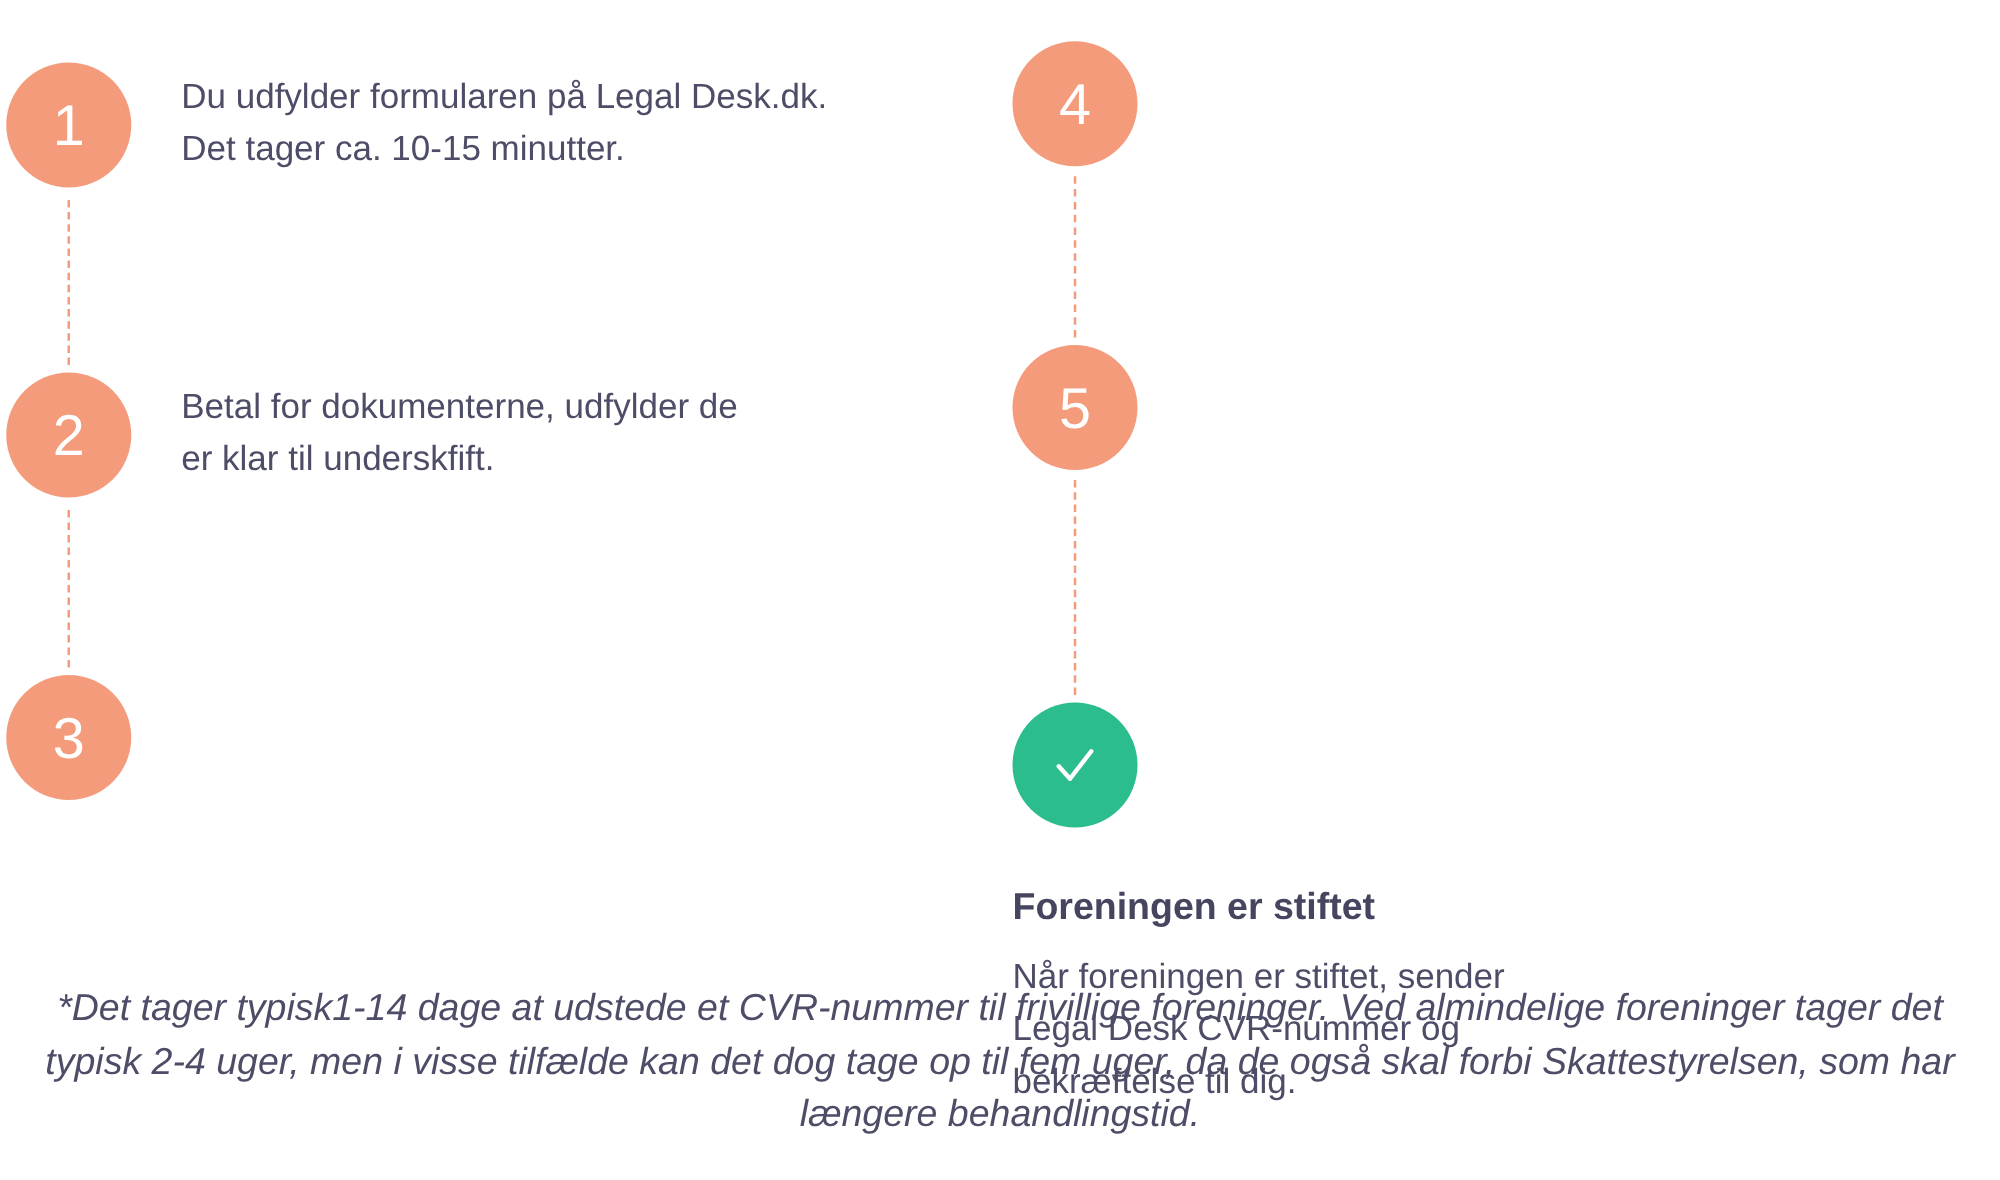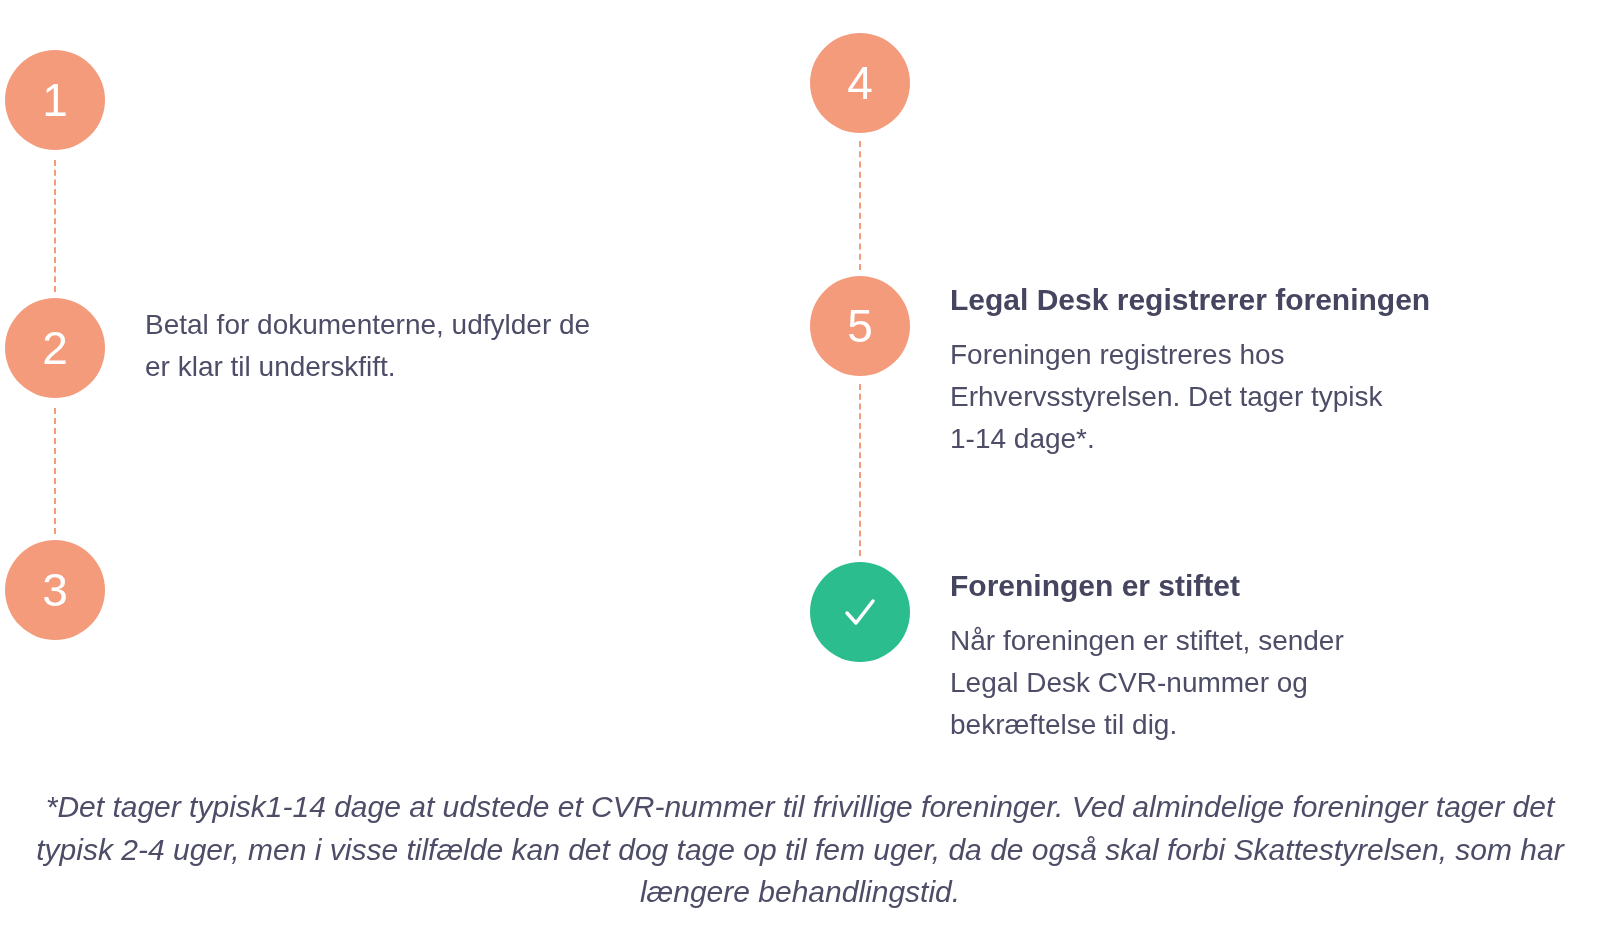--- a/index.html
+++ b/index.html
@@ -84,20 +84,22 @@
   <div class="connector" style="left:54px; top:160px; height:132px;"></div>
   <div class="connector" style="left:54px; top:408px; height:126px;"></div>
   <div class="connector" style="left:859px; top:141px; height:129px;"></div>
   <div class="connector" style="left:859px; top:384px; height:172px;"></div>
 
   <div class="step" style="left:5px; top:50px; width:760px;">
     <div class="badge">
       <span>1</span>
     </div>
     <div class="text">
+      <div class="body">Du udfylder formularen på Legal Desk.dk.
+Det tager ca. 10-15 minutter.</div>
     </div>
   </div>
 
   <div class="step" style="left:5px; top:298px; width:760px;">
     <div class="badge">
       <span>2</span>
     </div>
     <div class="text">
       <div class="body">Betal for dokumenterne, udfylder de
 er klar til underskfift.</div>
@@ -115,29 +117,23 @@
       <span>4</span>
     </div>
     <div class="text">
     </div>
   </div>
 
   <div class="step" style="left:810px; top:276px; width:770px;">
     <div class="badge">
       <span>5</span>
     </div>
-    <div class="text">
-      <div class="title">Legal Desk registrerer foreningen</div>
-      <div class="body">Foreningen registreres hos
-Erhvervsstyrelsen. Det tager typisk
-1-14 dage*.</div>
-    </div>
   </div>
 
-  <div class="step" style="left:810px; top:562px; width:770px;">
+  <div class="step" style="left:810px; top:562px; width:770px;flex-direction:column;">
     <div class="badge success">
       <span>
         <svg width="52" height="52" viewBox="0 0 52 52" aria-hidden="true">
           <path d="M13 27 L22 37 L39 15" fill="none" stroke="#ffffff" stroke-width="3.5" stroke-linecap="round" stroke-linejoin="round"></path>
         </svg>
       </span>
     </div>
     <div class="text">
       <div class="title">Foreningen er stiftet</div>
       <div class="body">Når foreningen er stiftet, sender

